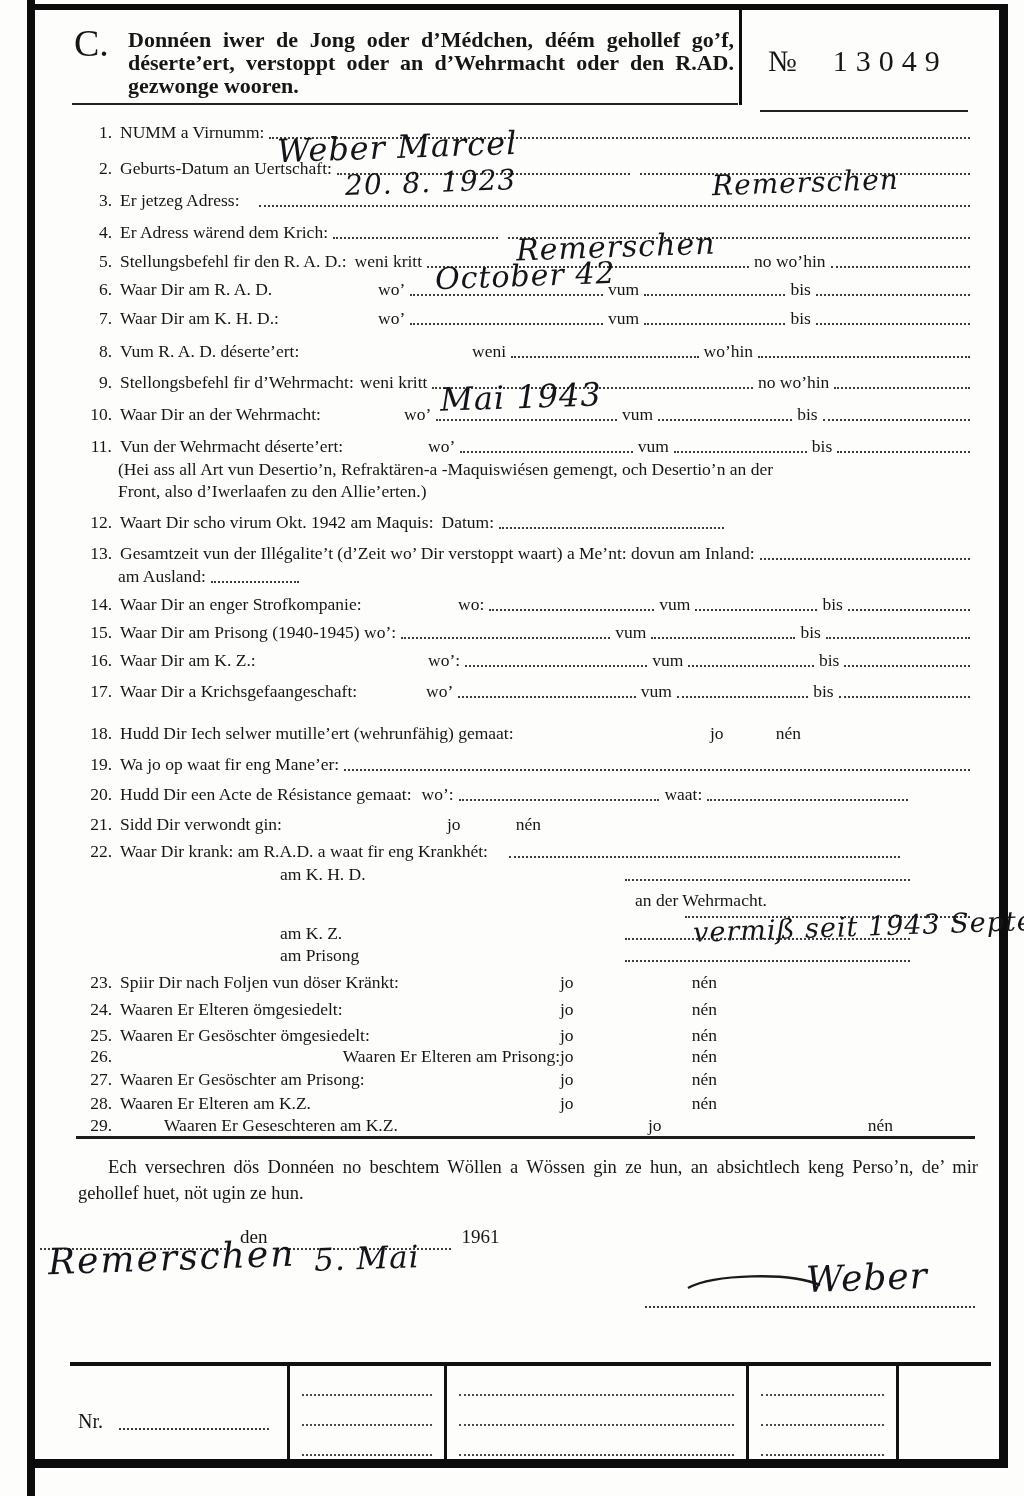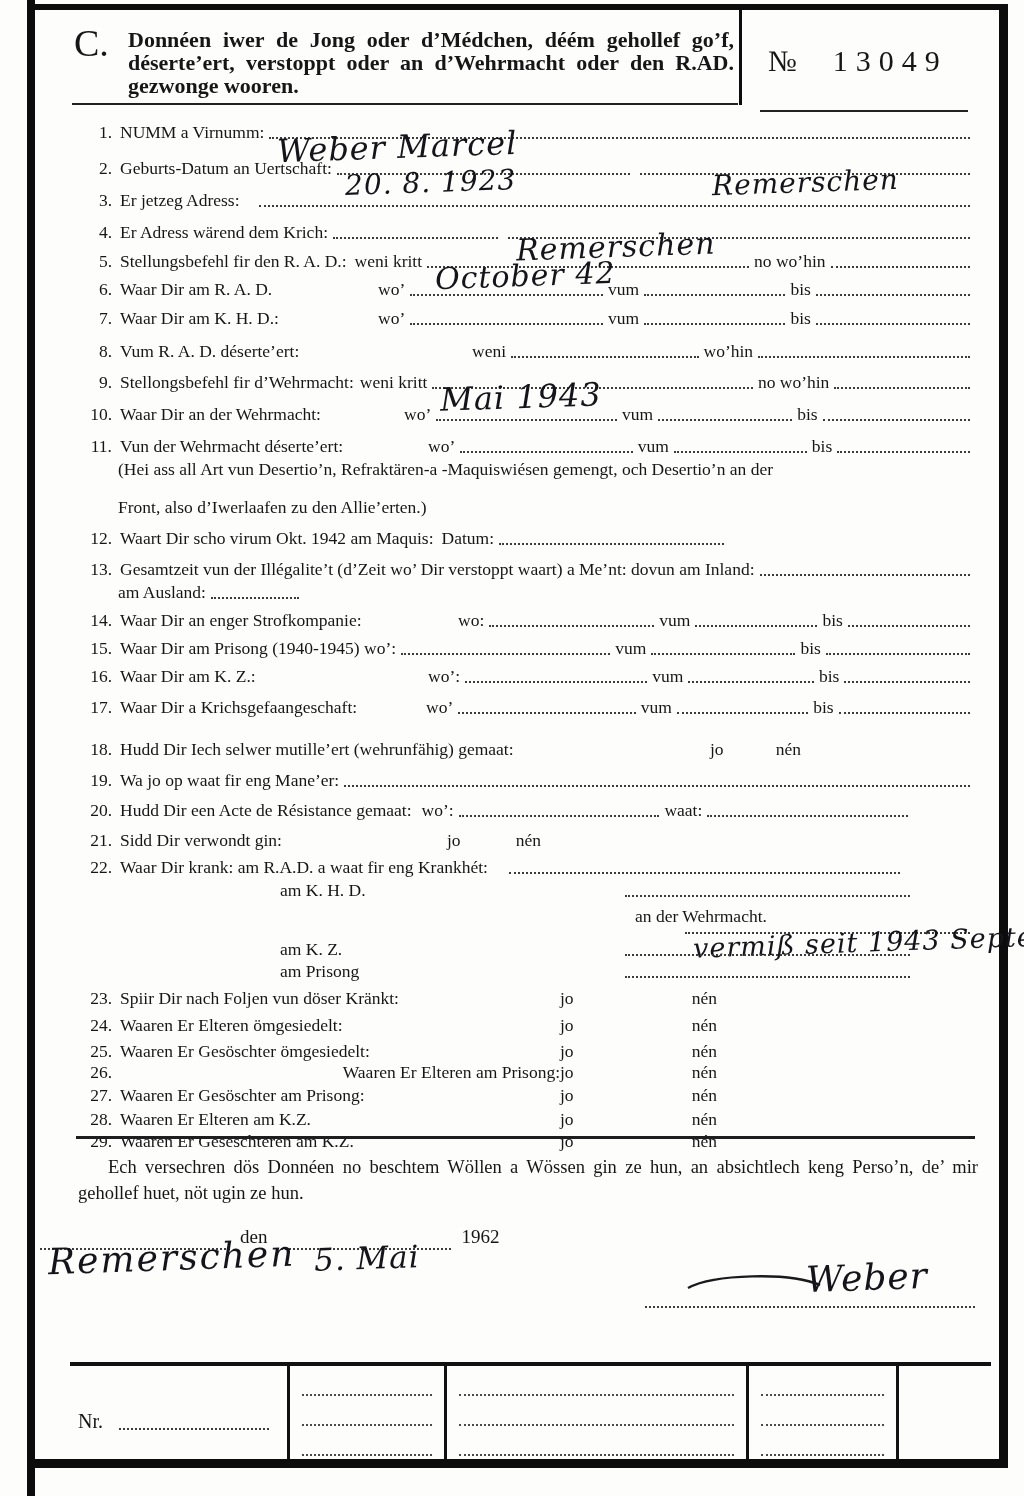--- a/index.html
+++ b/index.html
@@ -163,21 +163,21 @@
         <span class="rtxt">wo’</span>
         <span class="dots" style="flex-grow: 1.3;"></span>
         <span class="rtxt">vum</span>
         <span class="dots" style="flex-grow: 1;"></span>
         <span class="rtxt">bis</span>
         <span class="dots" style="flex-grow: 1;"></span>
       </div>
       <div class="frow" style="margin-top: 3px; padding-left: 48px;">
         <span class="rtxt">(Hei ass all Art vun Desertio’n, Refraktären-a -Maquiswiésen gemengt, och Desertio’n an der</span>
       </div>
-      <div class="frow" style="margin-top: 18px; padding-left: 48px;">
+      <div class="frow" style="margin-top: 2px; padding-left: 48px;">
         <span class="rtxt">Front, also d’Iwerlaafen zu den Allie’erten.)</span>
       </div>
       <div class="frow" style="margin-top: 11px;">
         <span class="rnum">12.</span>
         <span class="rtxt">Waart Dir scho virum Okt. 1942 am Maquis:</span>
         <span class="spacer" style="width: 8px;"></span>
         <span class="rtxt">Datum:</span>
         <span class="dots" style="flex: 0 0 auto; width: 225px;"></span>
       </div>
       <div class="frow" style="margin-top: 11px;">
@@ -315,38 +315,38 @@
         <span class="spacer" style="width: 118px;"></span>
         <span class="rtxt">nén</span>
       </div>
       <div class="frow" style="margin-top: 4px;">
         <span class="rnum">28.</span>
         <span class="rtxt" style="width: 440px;">Waaren Er Elteren am K.Z.</span>
         <span class="rtxt">jo</span>
         <span class="spacer" style="width: 118px;"></span>
         <span class="rtxt">nén</span>
       </div>
-      <div class="frow" style="margin-top: 2px;">
+      <div class="frow" style="margin-top: 2px; gap: 44px;">
         <span class="rnum">29.</span>
         <span class="rtxt" style="width: 440px;">Waaren Er Geseschteren am K.Z.</span>
         <span class="rtxt">jo</span>
         <span class="spacer" style="width: 118px;"></span>
         <span class="rtxt">nén</span>
       </div>
     </div>
 
   <div class="bar sep-rule"></div>
 
   <div class="declaration">Ech versechren dös Donnéen no beschtem Wöllen a Wössen gin ze hun, an absichtlech keng Perso’n, de’ mir gehollef huet, nöt ugin ze hun.</div>
 
   <div class="placedate">
     <span class="uline pd-place"><span class="hand">Remerschen</span></span>
     <span class="pd-word">den</span>
     <span class="uline pd-date"><span class="hand">5. Mai</span></span>
-    <span class="pd-word">1962</span>
+    <span class="pd-word">1961</span>
   </div>
 
   <div class="sig">
     <svg width="140" height="22">
       <path d="M4 16 C 30 2, 105 0, 136 13" stroke="#1a1a1c" stroke-width="2.5" fill="none"></path>
     </svg><span class="hand">Weber</span>
   </div>
 
   <div class="bar trule"></div>
   <div class="btable">

